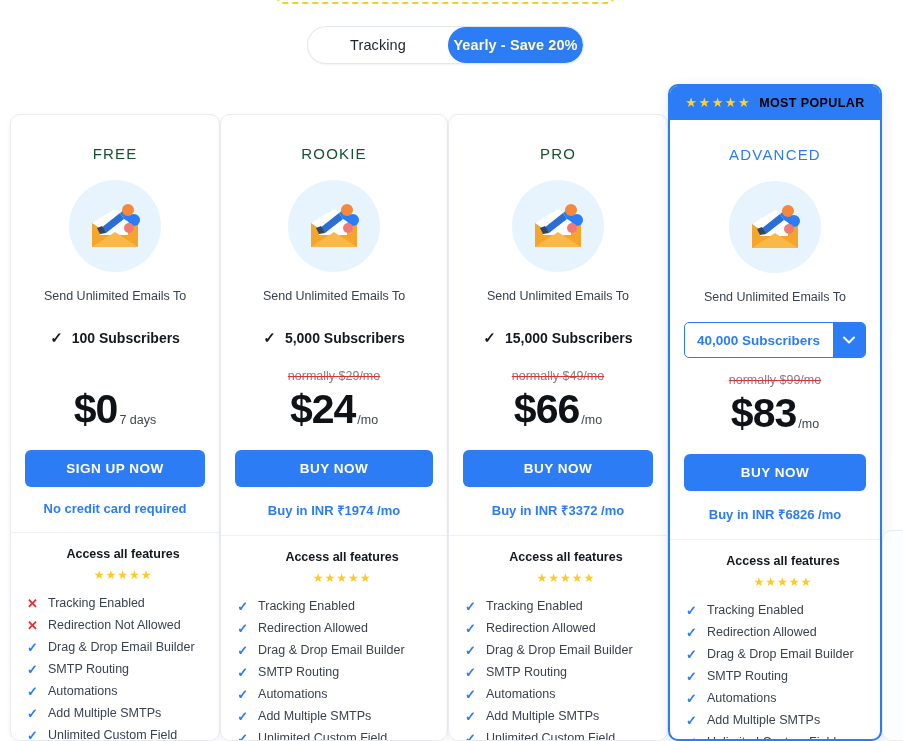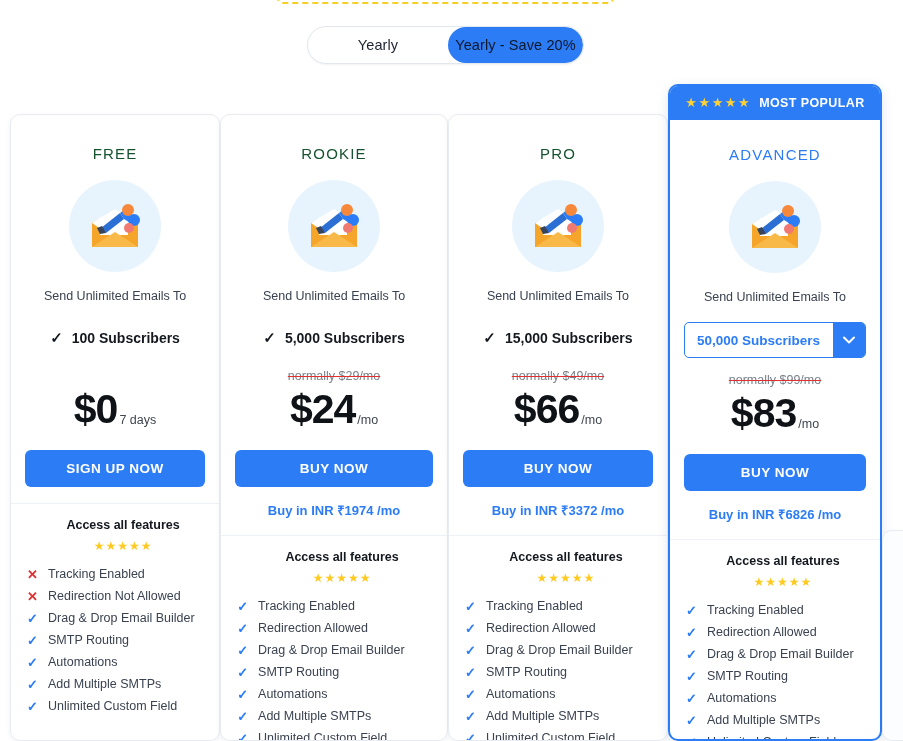--- a/index.html
+++ b/index.html
@@ -32,21 +32,21 @@
     box-shadow: 0 1px 2px rgba(16,24,40,.05);
   }
   .toggle-opt {
     flex: 1 1 auto;
     display: flex; align-items: center; justify-content: center;
     font-size: 14.5px; letter-spacing: .1px;
     cursor: pointer; white-space: nowrap;
   }
   .toggle-opt.monthly { color: #1d2330; flex: 0 0 140px; }
   .toggle-opt.yearly {
-    background: #2b7cf5; color: #0f172a; font-weight: normal;
+    background: #2b7cf5; color: #fef9c3; font-weight: bold;
     flex: 1 1 auto; border-radius: 19px;
   }
 
   
   .plans {
     position: absolute; left: 0; top: 84px;
     width: 903px; height: 660px;
     display: flex; align-items: flex-start;
   }
   .col { position: relative; height: 657px; }
@@ -81,21 +81,21 @@
   }
 
   .banner {
     height: 35px; background: #2b7cf5;
     display: flex; align-items: center; justify-content: center;
     gap: 8px;
     border-radius: 6px 6px 0 0;
     margin: -1px -1px 0 -1px;
   }
   .banner .stars { color: #ffd233; font-size: 13px; letter-spacing: 1.5px; }
-  .banner .btxt { color: #ffffff; font-size: 12.5px; font-weight: bold; letter-spacing: .4px; }
+  .banner .btxt { color: #000000; font-size: 12.5px; font-weight: bold; letter-spacing: .4px; }
 
   .plan-name {
     text-align: center; font-size: 15px; letter-spacing: 1.2px;
     color: #14532d; padding-top: 30px;
   }
   .card.featured .plan-name { color: #2b7cf5; font-weight: normal; padding-top: 26px; }
 
   
   .icon-wrap { display: flex; justify-content: center; margin-top: 18px; }
   .icon-circle {
@@ -185,21 +185,21 @@
   .mk.no  { color: #e03030; }
 </style>
 </head>
 <body>
 
 <div class="page">
 
   <div class="top-strip"></div>
 
   <div class="toggle-wrap">
-    <div class="toggle-opt monthly">Yearly</div>
+    <div class="toggle-opt monthly">Tracking</div>
     <div class="toggle-opt yearly">Yearly - Save 20%</div>
   </div>
 
   <div class="plans">
 
     <div class="col c1">
       <div class="card plain">
         <div class="plan-name">FREE</div>
         <div class="icon-wrap">
           <div class="icon-circle">
@@ -223,20 +223,21 @@
           <span>100 Subscribers</span>
         </div>
         <div class="price-block">
           <div class="was empty"></div>
           <div class="now">
             <span class="big">$0</span>
             <span class="suffix">7 days</span>
           </div>
         </div>
         <button class="cta">SIGN UP NOW</button>
+        <a class="subnote">No credit card required</a>
         <div class="divider"></div>
         <div class="feat-head">
           <span class="lbl">Access all features</span>
           <span class="stars">★★★★★</span>
         </div>
         <ul class="feat-list">
           <li>
               <span class="mk no">✕</span>
               <span>Tracking Enabled</span>
             </li>
@@ -428,21 +429,21 @@
               <path d="M13 31 L18 29 L22 36 L16 37 Z" fill="#37445c"></path>
               <circle cx="44" cy="13" r="6" fill="#f6883c"></circle>
               <circle cx="50" cy="23" r="6" fill="#2b7cf5"></circle>
               <circle cx="45" cy="31" r="5" fill="#f07a72"></circle>
               <path d="M8 50 L31 35 L54 50 Z" fill="#f9b949"></path>
             </svg>
           </div>
         </div>
         <div class="send-to">Send Unlimited Emails To</div>
         <div class="sub-select">
-          <div class="val">50,000 Subscribers</div>
+          <div class="val">40,000 Subscribers</div>
           <div class="caret">
             <svg width="12" height="8" viewBox="0 0 12 8">
                 <path d="M1 1.5 L6 6.5 L11 1.5" fill="none" stroke="#ffffff" stroke-width="2" stroke-linecap="round" stroke-linejoin="round"></path>
               </svg>
           </div>
         </div>
         <div class="price-block tight">
           <div class="was">normally $99/mo</div>
           <div class="now">
             <span class="big">$83</span>

